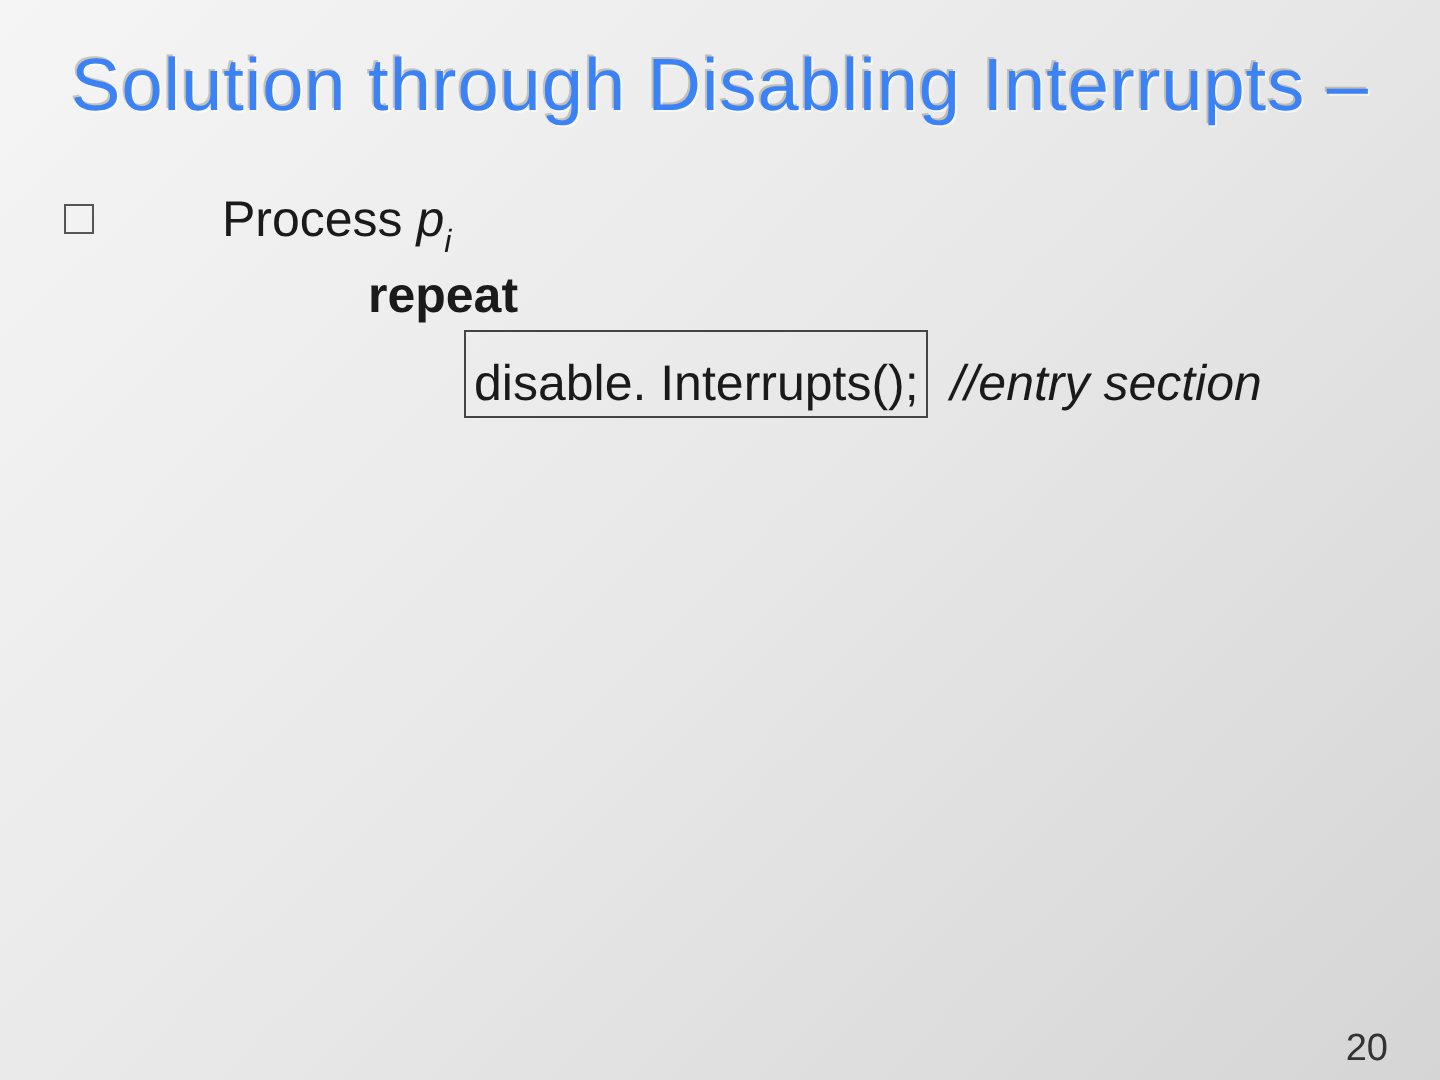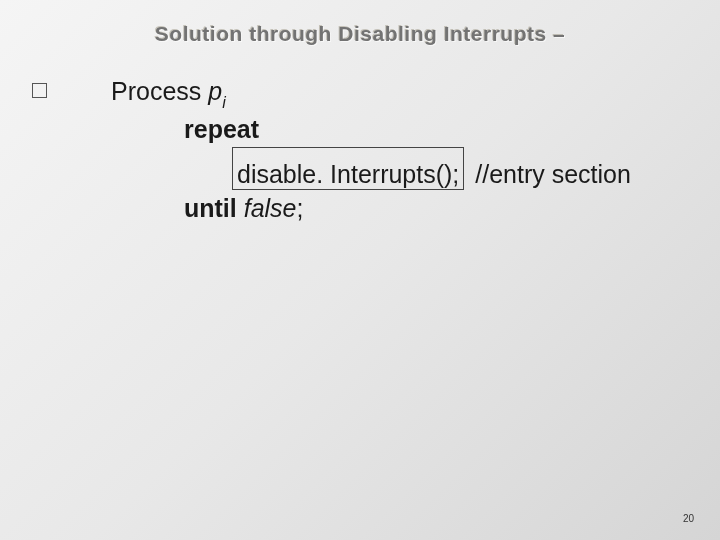--- a/index.html
+++ b/index.html
@@ -8,23 +8,23 @@
     background: linear-gradient(135deg, #f5f5f5 0%, #e8e8e8 50%, #d5d5d5 100%);
     font-family: Arial, Helvetica, sans-serif;
     position: relative;
   }
   .title-block {
     text-align: center;
     padding-top: 22px;
     padding-bottom: 10px;
   }
   .title-line {
-    font-size: 21px;
-    font-weight: bold;
-    color: #737373;
+    font-size: 37px;
+    font-weight: normal;
+    color: #3b82f6;
     text-shadow: 1px 1px 0 rgba(255,255,255,0.6), -1px -1px 0 rgba(100,90,60,0.3);
     letter-spacing: 0.5px;
     line-height: 1.15;
   }
   .content {
     padding-left: 32px;
     padding-top: 18px;
     font-size: 25px;
     color: #1a1a1a;
     line-height: 1.38;
@@ -46,26 +46,26 @@
   .indent2b { padding-left: 232px; }
   .kw { font-weight: bold; }
   .ital { font-style: italic; }
   .boxed {
     display: inline-block;
     border: 1.5px solid #444;
     padding: 12px 4px 1px 4px;
     line-height: 1.15;
     margin-right: 4px;
   }
-  .comment { }
+  .comment { font-style: italic; }
   .slide-num {
     position: absolute;
-    bottom: 16px;
+    bottom: 4px;
     right: 26px;
-    font-size: 10px;
+    font-size: 19px;
     color: #333;
   }
 </style>
 </head>
 <body>
 
 <div class="title-block">
   <div class="title-line">Solution through Disabling Interrupts –</div>
 </div>
 
@@ -82,18 +82,15 @@
   </div>
 
   <div class="indent2">
     <span class="boxed">disable. Interrupts();</span>
     <span class="comment">//entry section</span>
   </div>
 
 
 
 
-  <div class="indent1">
-    <span class="kw">until</span><span class="ital"> false</span><span>;</span>
-  </div>
 </div>
 
 <div class="slide-num">20</div>
 
 </body></html>

